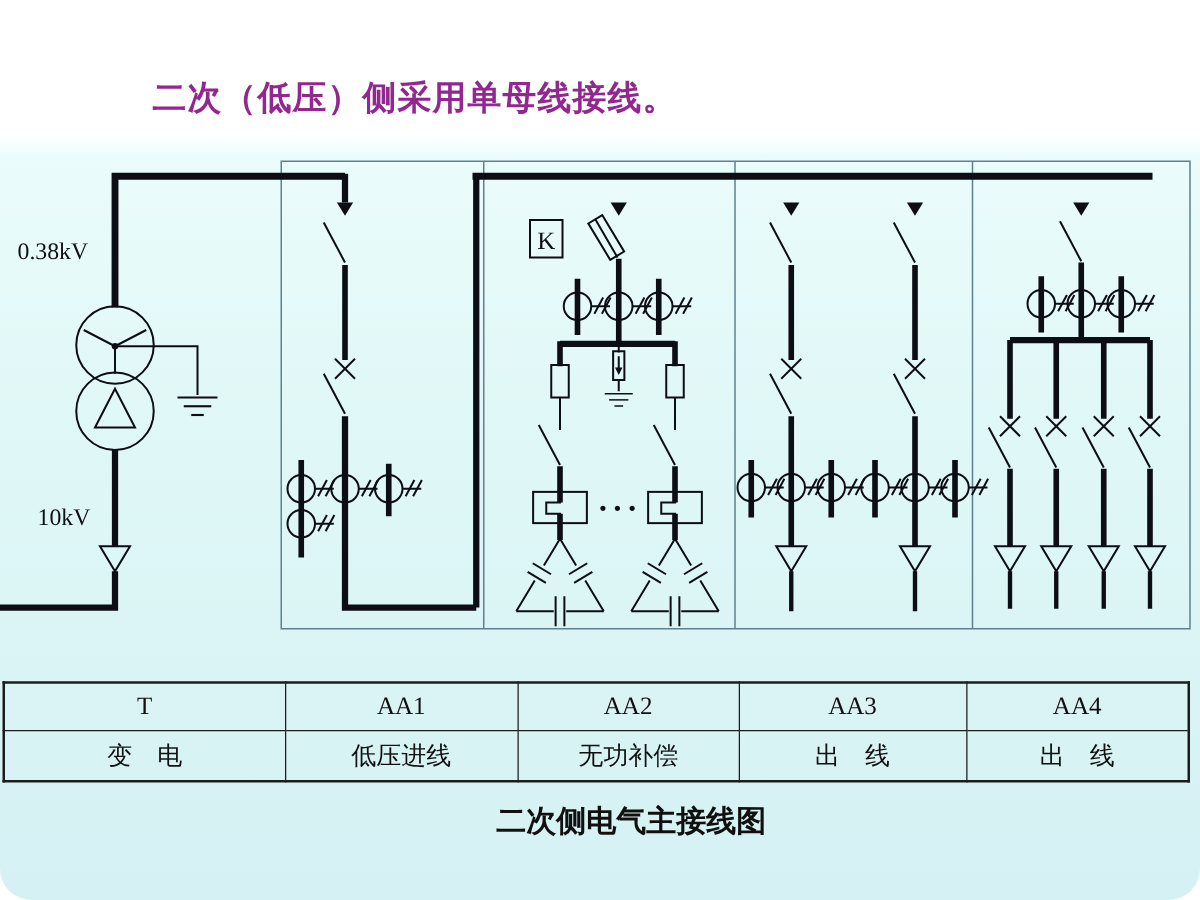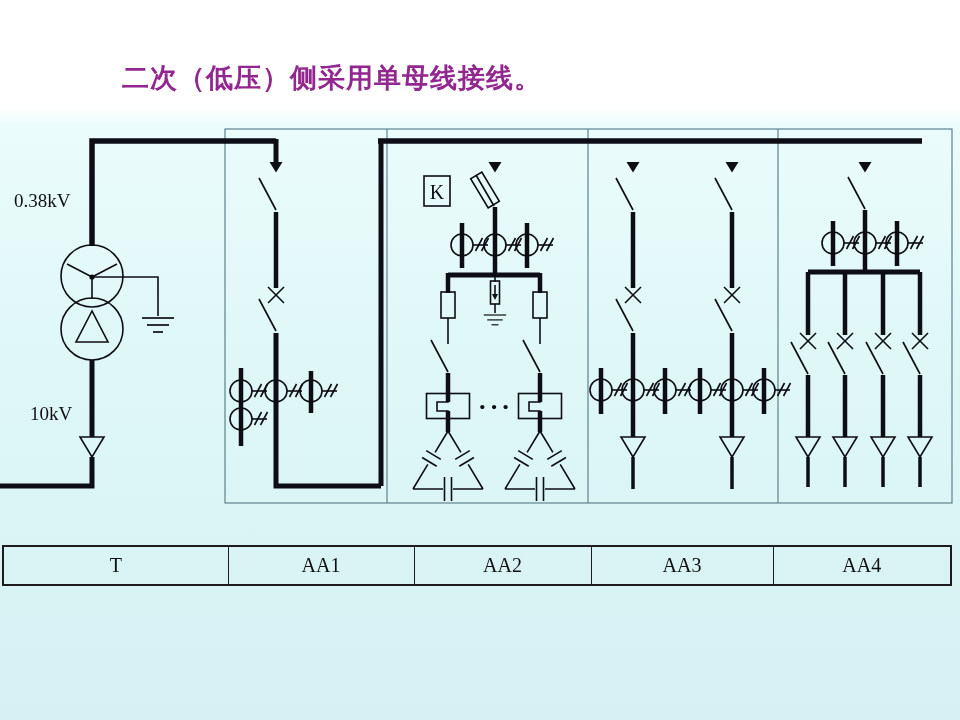--- a/index.html
+++ b/index.html
@@ -1,20 +1,21 @@
 <!DOCTYPE html>
 <html><head>
 <meta charset="utf-8">
 <style>
   html,body{margin:0;padding:0;}
   body{width:960px;height:720px;overflow:hidden;}
   .slide{
     position:relative;width:960px;height:720px;
     background:linear-gradient(180deg,#ffffff 0%,#ffffff 15%,#eafcfb 17.5%,#dff7f7 50%,#d5f1f3 100%);
     font-family:"Liberation Serif",serif;
+    border-radius:25px;
   }
   .title{
     position:absolute;left:122px;top:60px;
     font-size:27px;font-weight:bold;letter-spacing:1px;
     color:#92278f;white-space:nowrap;
   }
   .schematic{position:absolute;left:0;top:0;}
   .frame{stroke:#5f808d;stroke-width:1.2;fill:none;}
   .w6{stroke:#0d0d15;stroke-width:5.5;fill:none;}
   .w5{stroke:#0d0d15;stroke-width:5;fill:none;}
@@ -280,18 +281,26 @@
         <col style="width:178px">
     </colgroup>
     <tbody>
         <tr>
       <th>T</th>
       <th>AA1</th>
       <th>AA2</th>
       <th>AA3</th>
       <th>AA4</th>
     </tr>
+    <tr>
+      <td>变　电</td>
+      <td>低压进线</td>
+      <td>无功补偿</td>
+      <td>出　线</td>
+      <td>出　线</td>
+    </tr>
   </tbody>
     </table>
 
+  <div class="caption">二次侧电气主接线图</div>
 
 
 </div>
 
 </body></html>

